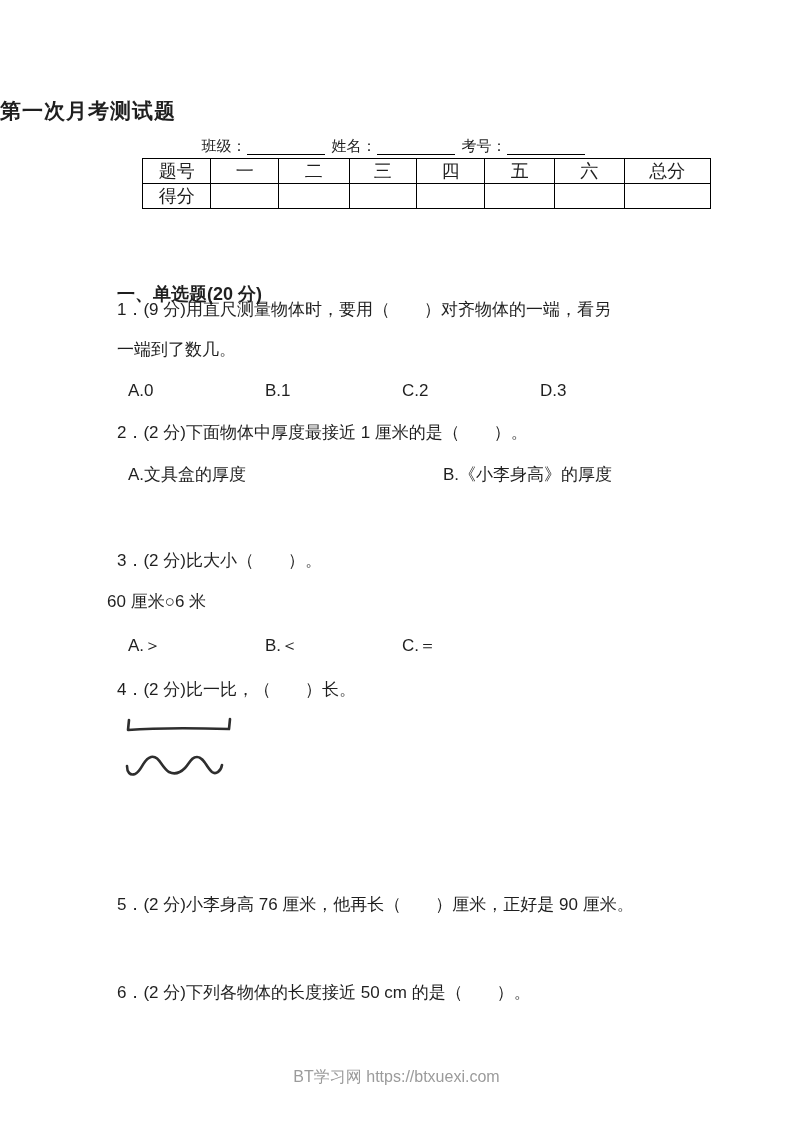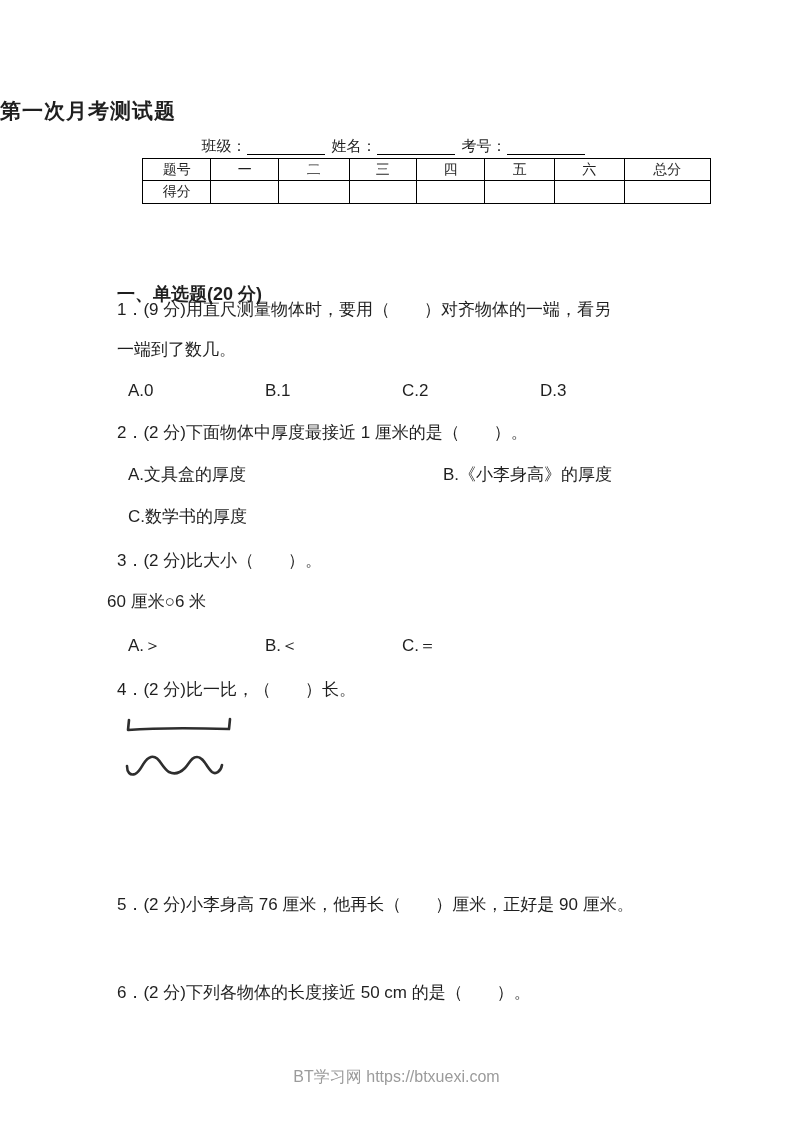--- a/index.html
+++ b/index.html
@@ -39,21 +39,21 @@
     border-bottom: 1.5px solid #000;
     margin-right: 7px;
   }
 
   table.score-table {
     position: absolute;
     top: 158px; left: 142px;
     width: 569px;
     border-collapse: collapse;
     table-layout: fixed;
-    font-size: 14px;
+    font-size: 18px;
   }
   table.score-table td {
     border: 1.8px solid #000;
     text-align: center;
     vertical-align: middle;
     height: 22px;
     padding: 0;
   }
   table.score-table tr.score-row td { height: 23px; }
 
@@ -143,23 +143,20 @@
     <span class="opt-b">B.1</span>
     <span class="opt-c">C.2</span>
     <span class="opt-d">D.3</span>
   </div>
 
   <div class="abs qline" style="top:424px">2．(2 分)下面物体中厚度最接近 1 厘米的是（　　）。</div>
   <div class="abs opt-row" style="top:466px">
     <span class="opt-a">A.文具盒的厚度</span>
     <span class="opt-b-wide">B.《小李身高》的厚度</span>
   </div>
-  <div class="abs opt-row" style="top:508px">
-    <span class="opt-a">C.数学书的厚度</span>
-  </div>
 
   <div class="abs qline" style="top:552px">3．(2 分)比大小（　　）。</div>
   <div class="abs subline" style="top:593px">60 厘米○6 米</div>
   <div class="abs opt-row" style="top:637px">
     <span class="opt-a">A.＞</span>
     <span class="opt-b">B.＜</span>
     <span class="opt-c">C.＝</span>
   </div>
 
   <div class="abs qline" style="top:681px">4．(2 分)比一比，（　　）长。</div>

